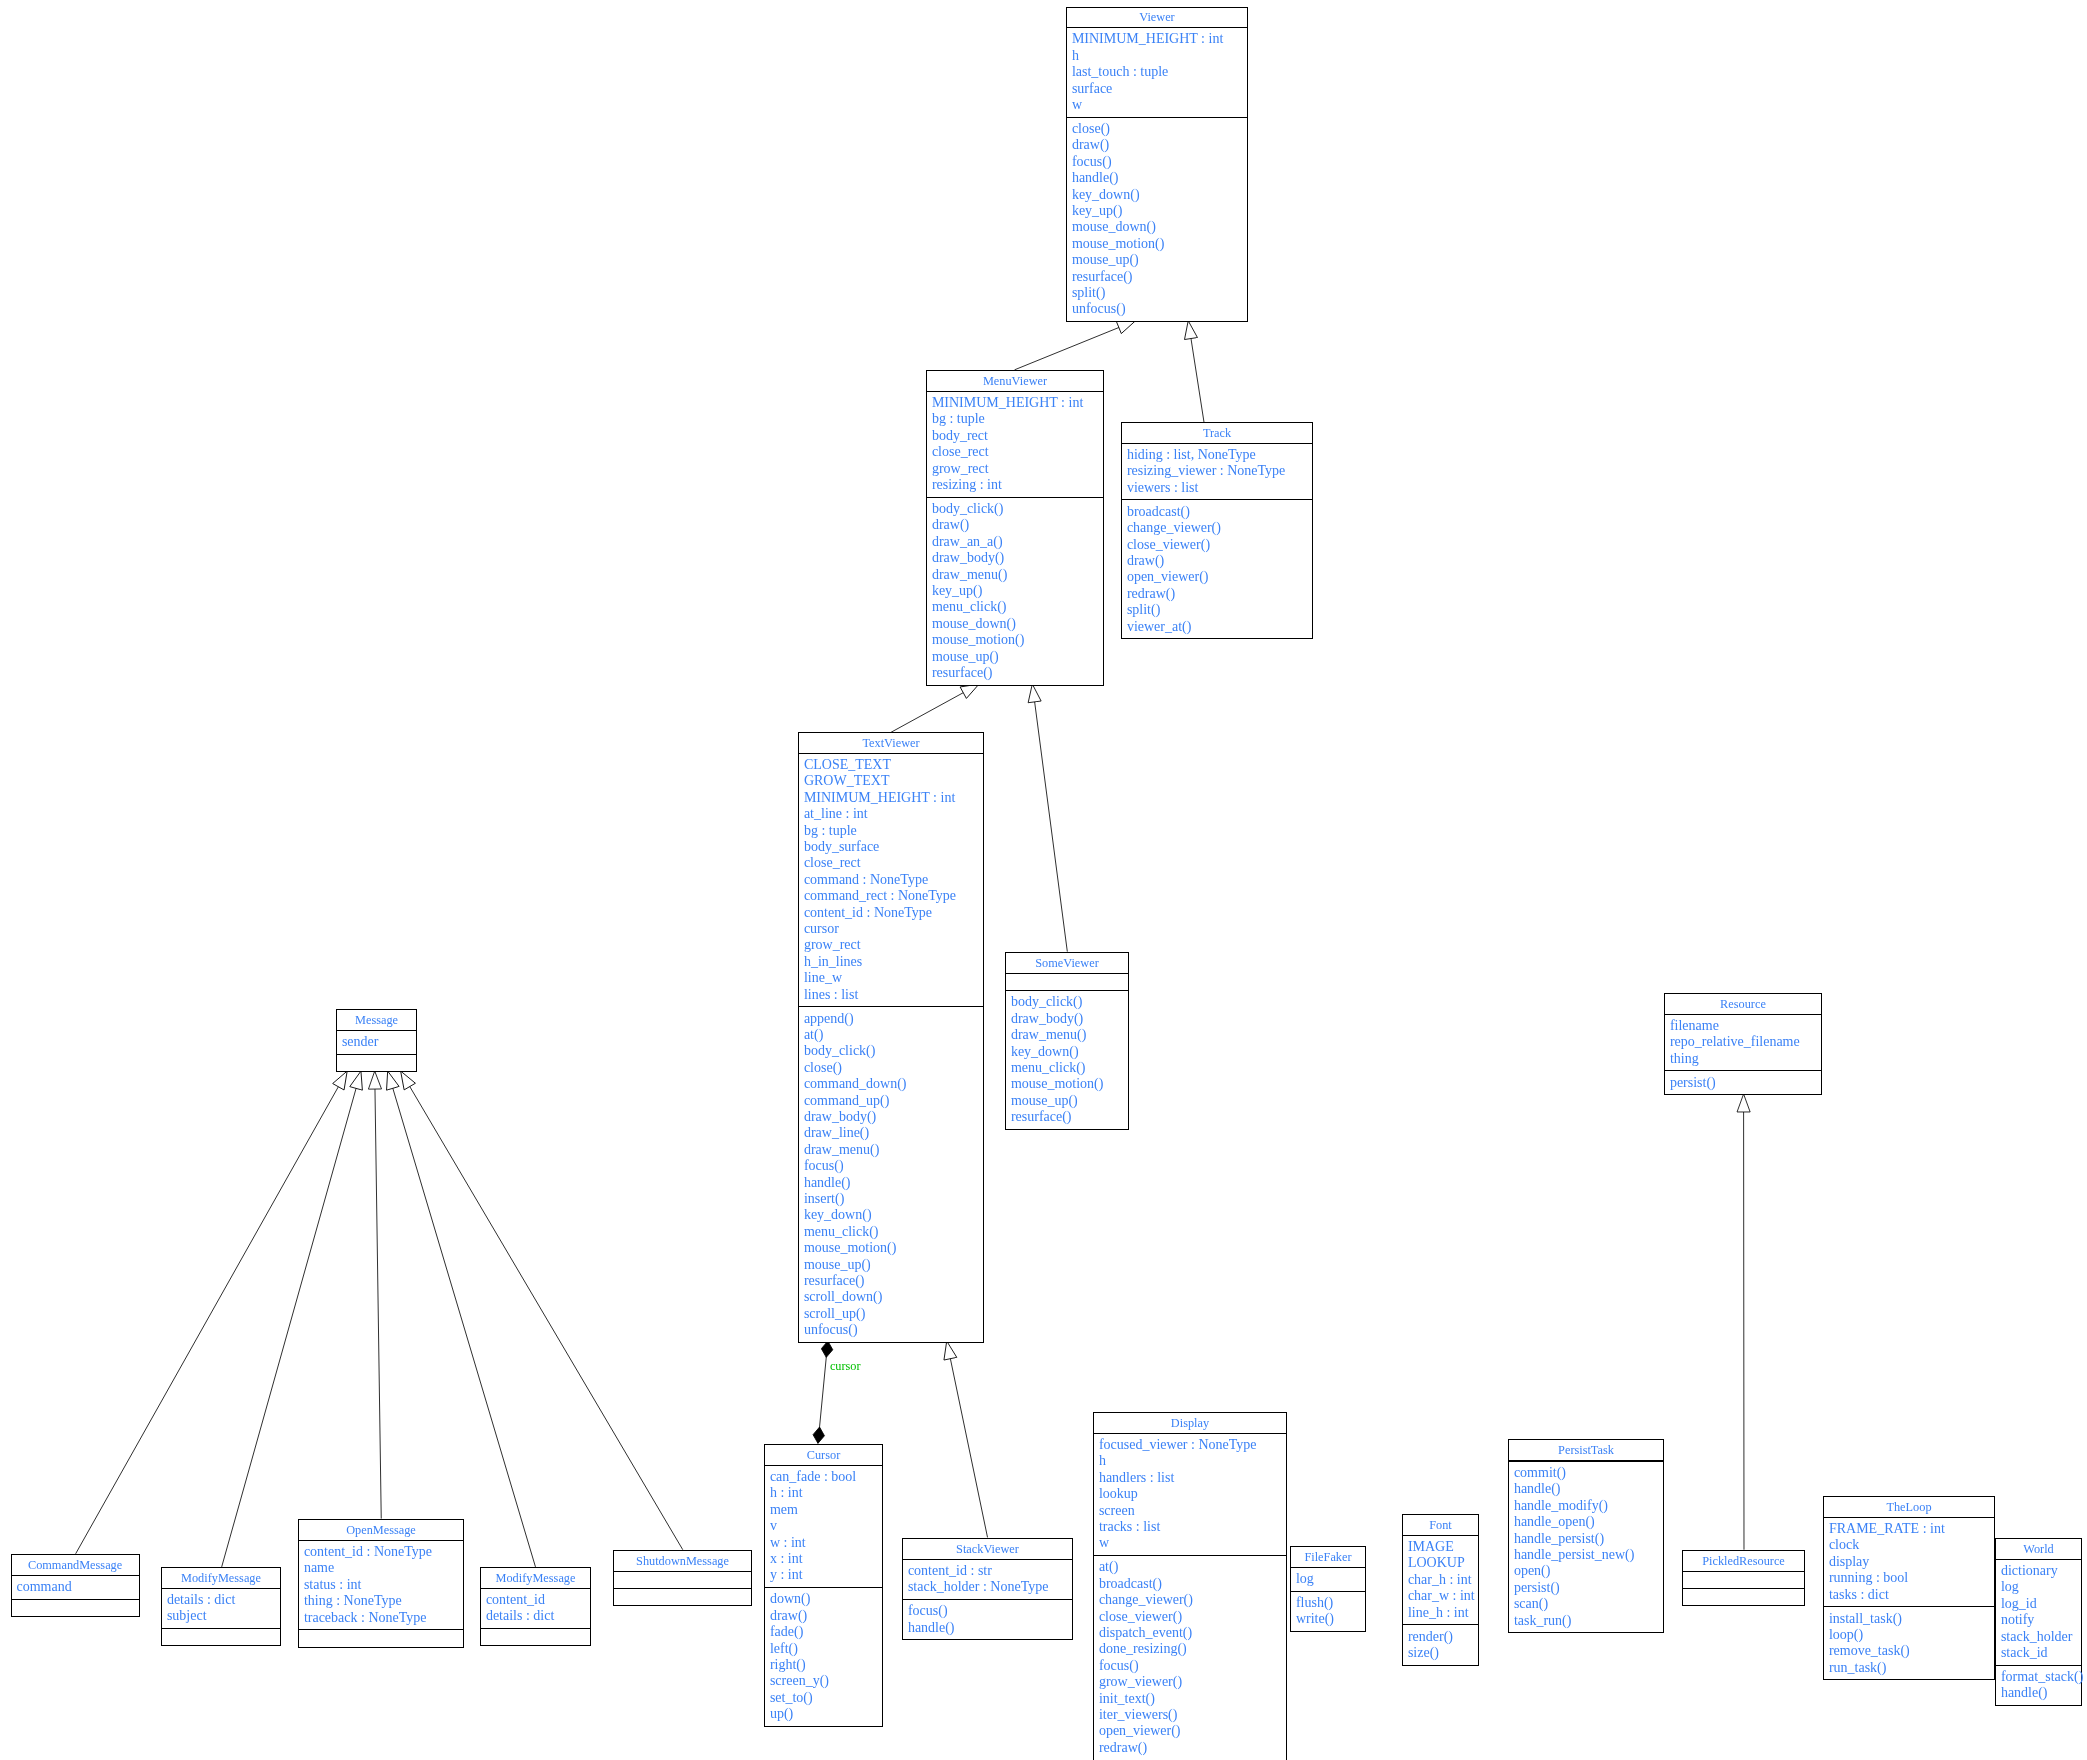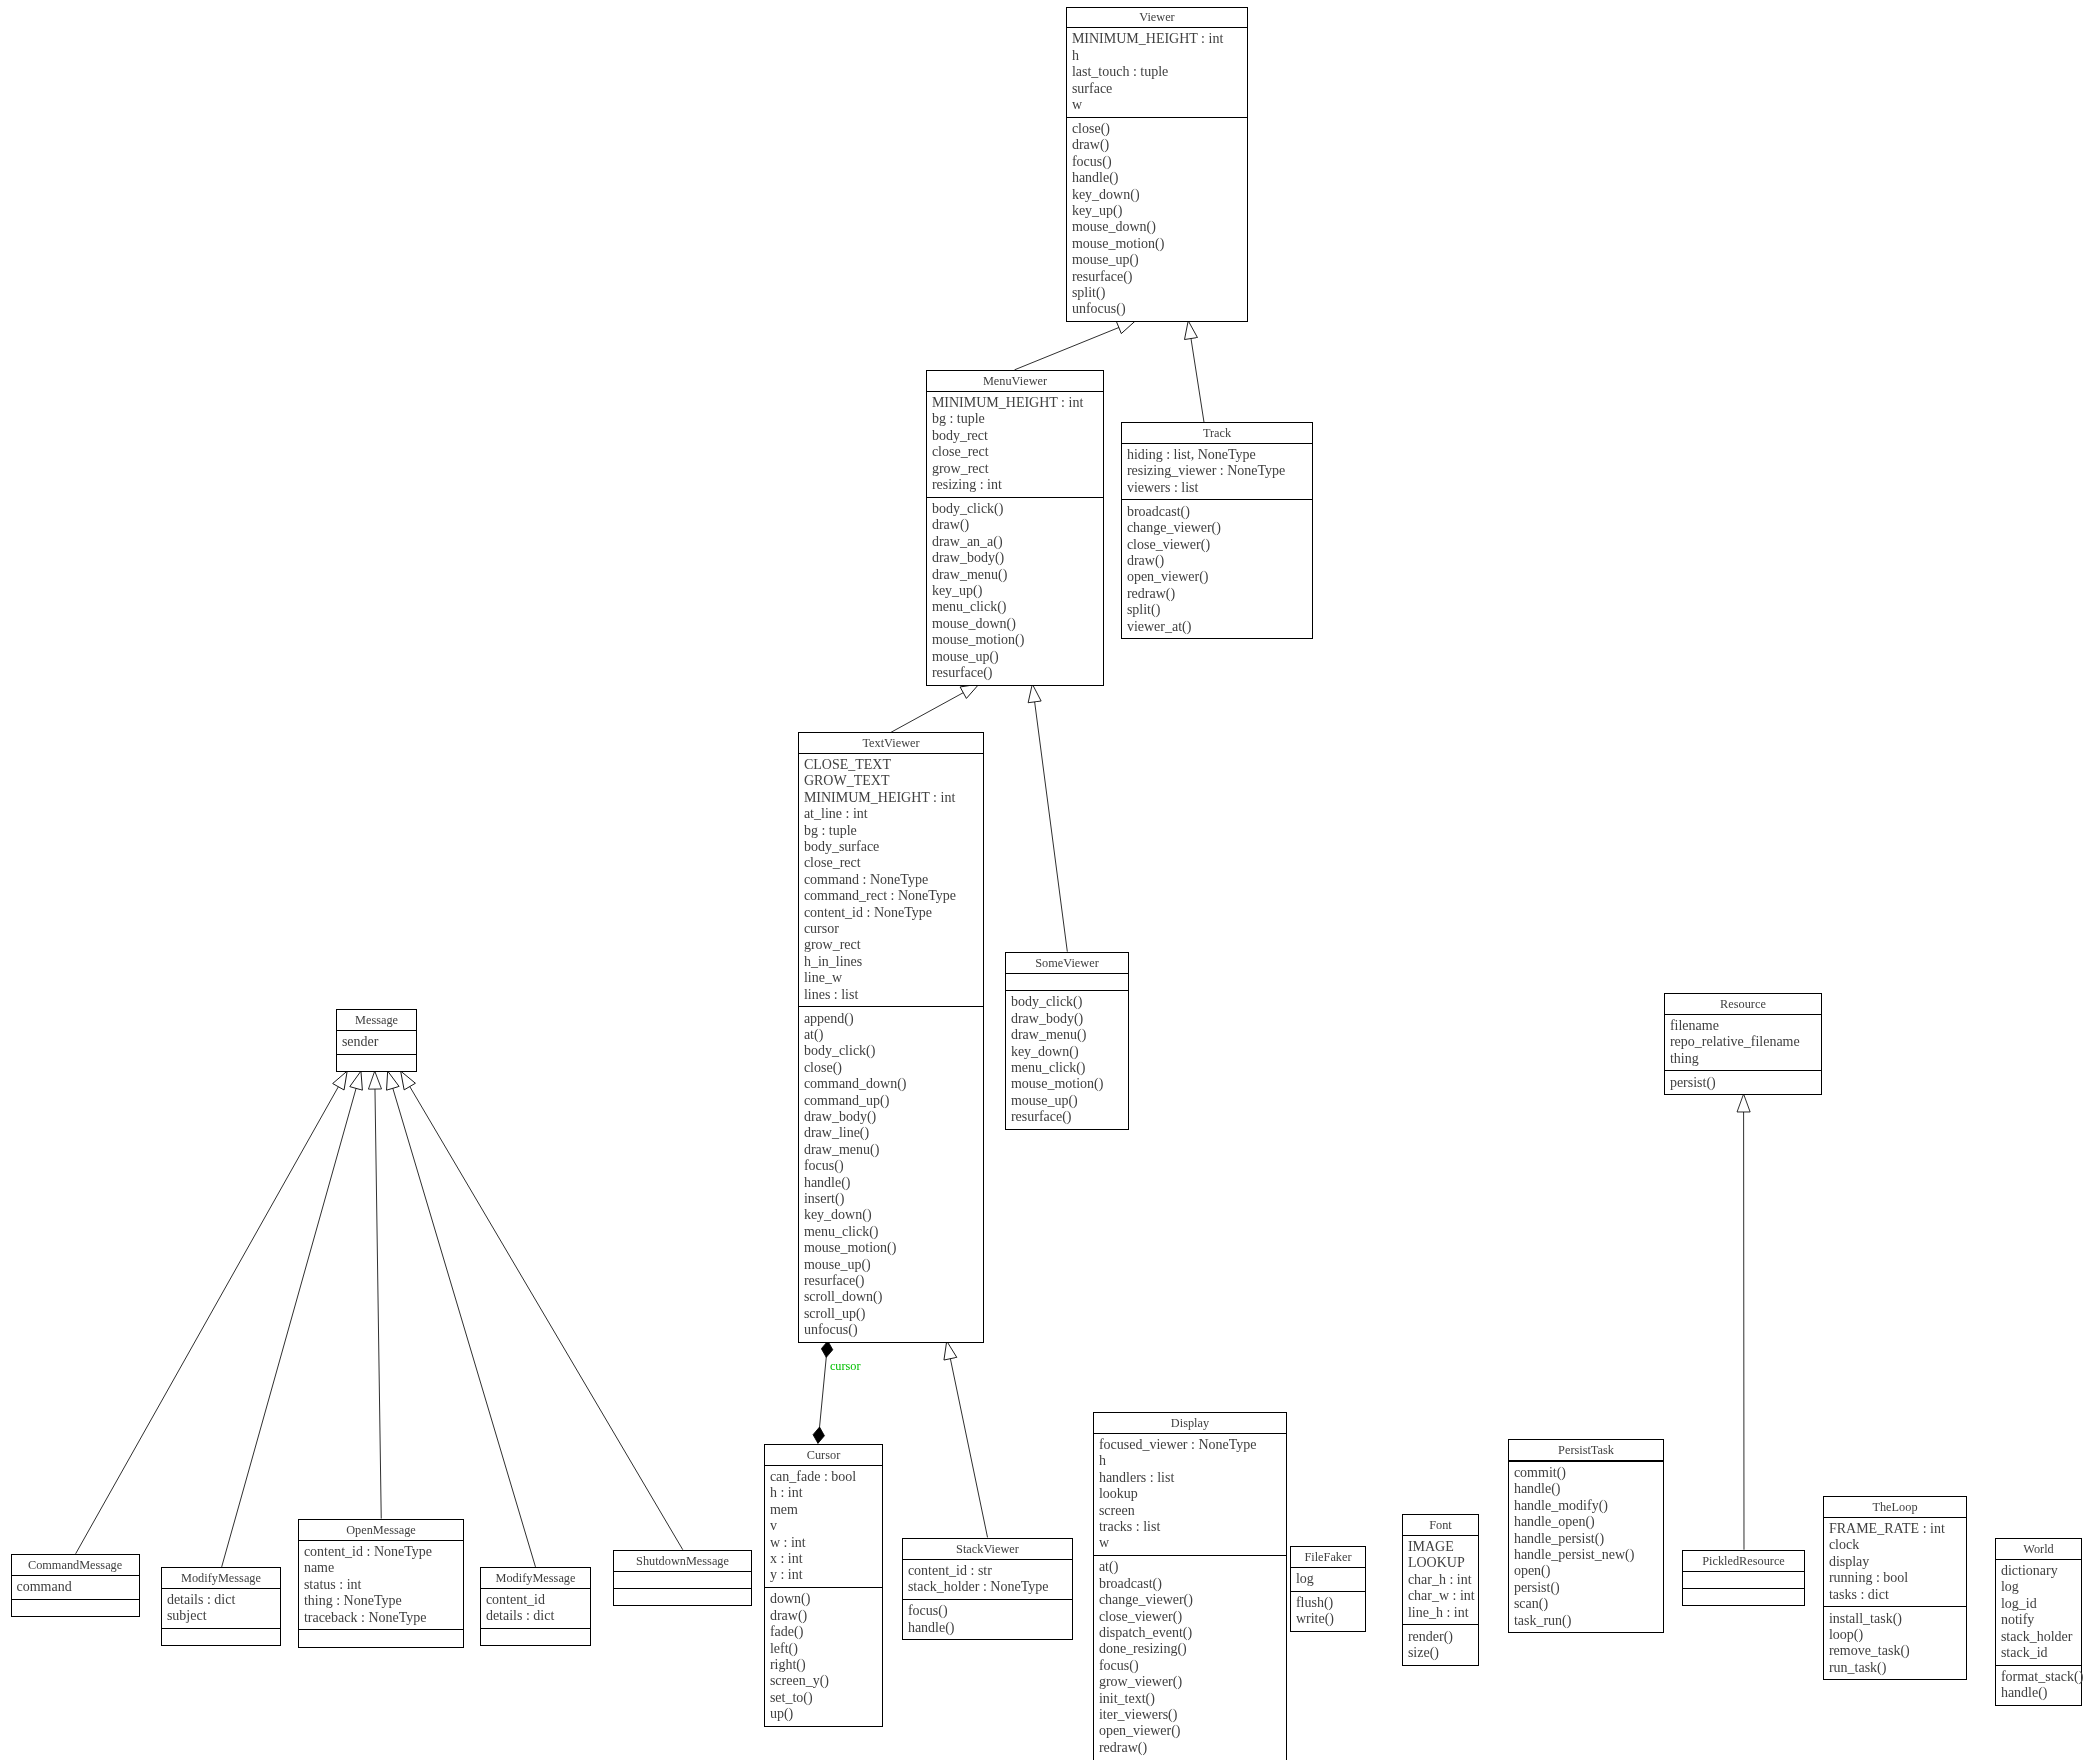--- a/index.html
+++ b/index.html
@@ -15,21 +15,21 @@
     position: absolute;
     left: 0; top: 0;
     width: 2088px; height: 1760px;
     pointer-events: none;
   }
   .uml-class {
     position: absolute;
     background: #ffffff;
     border: 0.8px solid #000000;
     box-sizing: border-box;
-    color: #404040;
+    color: #3b82f6;
   }
   .uml-title {
     text-align: center;
     font-size: 12.3px;
     line-height: 15.5px;
     padding: 2.5px 4.9px 1.6px 4.9px;
     border-bottom: 0.8px solid #000000;
     white-space: nowrap;
     overflow: hidden;
   }
@@ -351,21 +351,21 @@
       </div>
       <div class="uml-section uml-methods">
         <div class="uml-row">persist()</div>
       </div>
     </div>
     <div class="uml-class" style="left: 1682px; top: 1550px; width: 123px; background: rgb(255, 255, 255);">
       <div class="uml-title">PickledResource</div>
       <div class="uml-section uml-attrs"></div>
       <div class="uml-section uml-methods"></div>
     </div>
-    <div class="uml-class" style="left: 1823px; top: 1496px; width: 144px; background: rgb(255, 255, 255);">
+    <div class="uml-class" style="left: 1823px; top: 1496px; width: 172px; background: rgb(255, 255, 255);">
       <div class="uml-title">TheLoop</div>
       <div class="uml-section uml-attrs">
         <div class="uml-row">FRAME_RATE : int</div>
         <div class="uml-row">clock</div>
         <div class="uml-row">display</div>
         <div class="uml-row">running : bool</div>
         <div class="uml-row">tasks : dict</div>
       </div>
       <div class="uml-section uml-methods">
         <div class="uml-row">install_task()</div>

